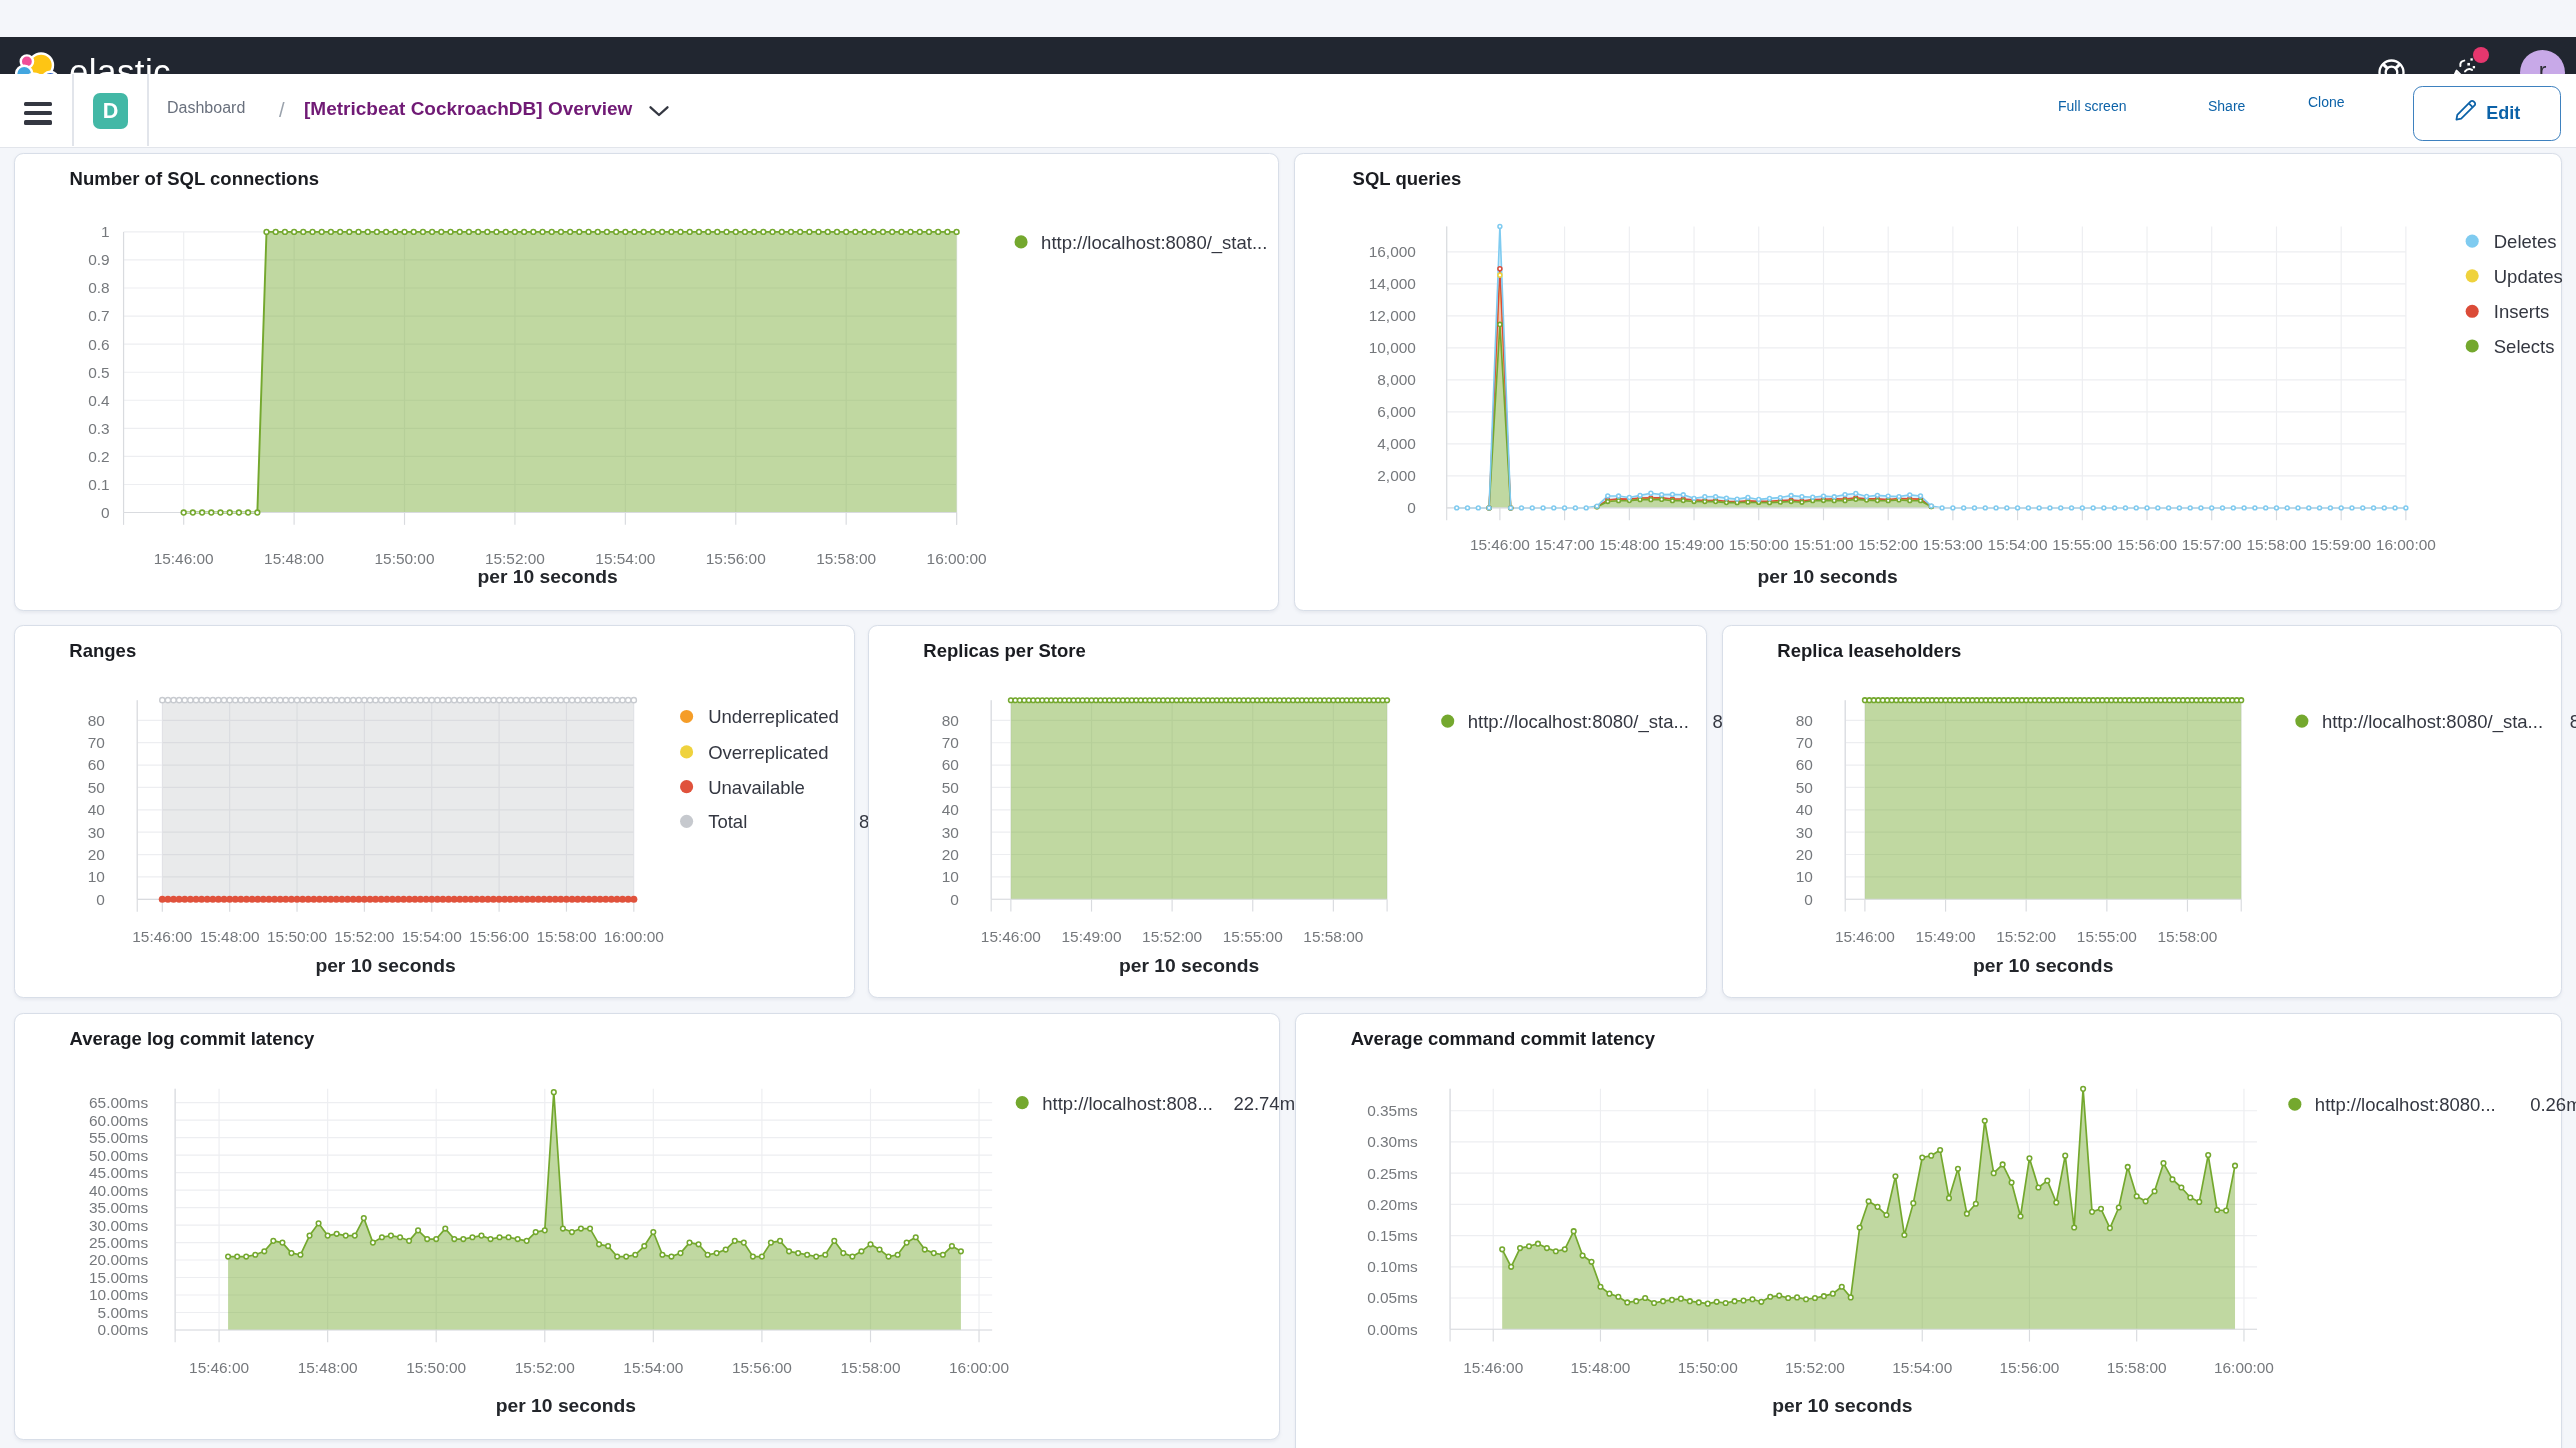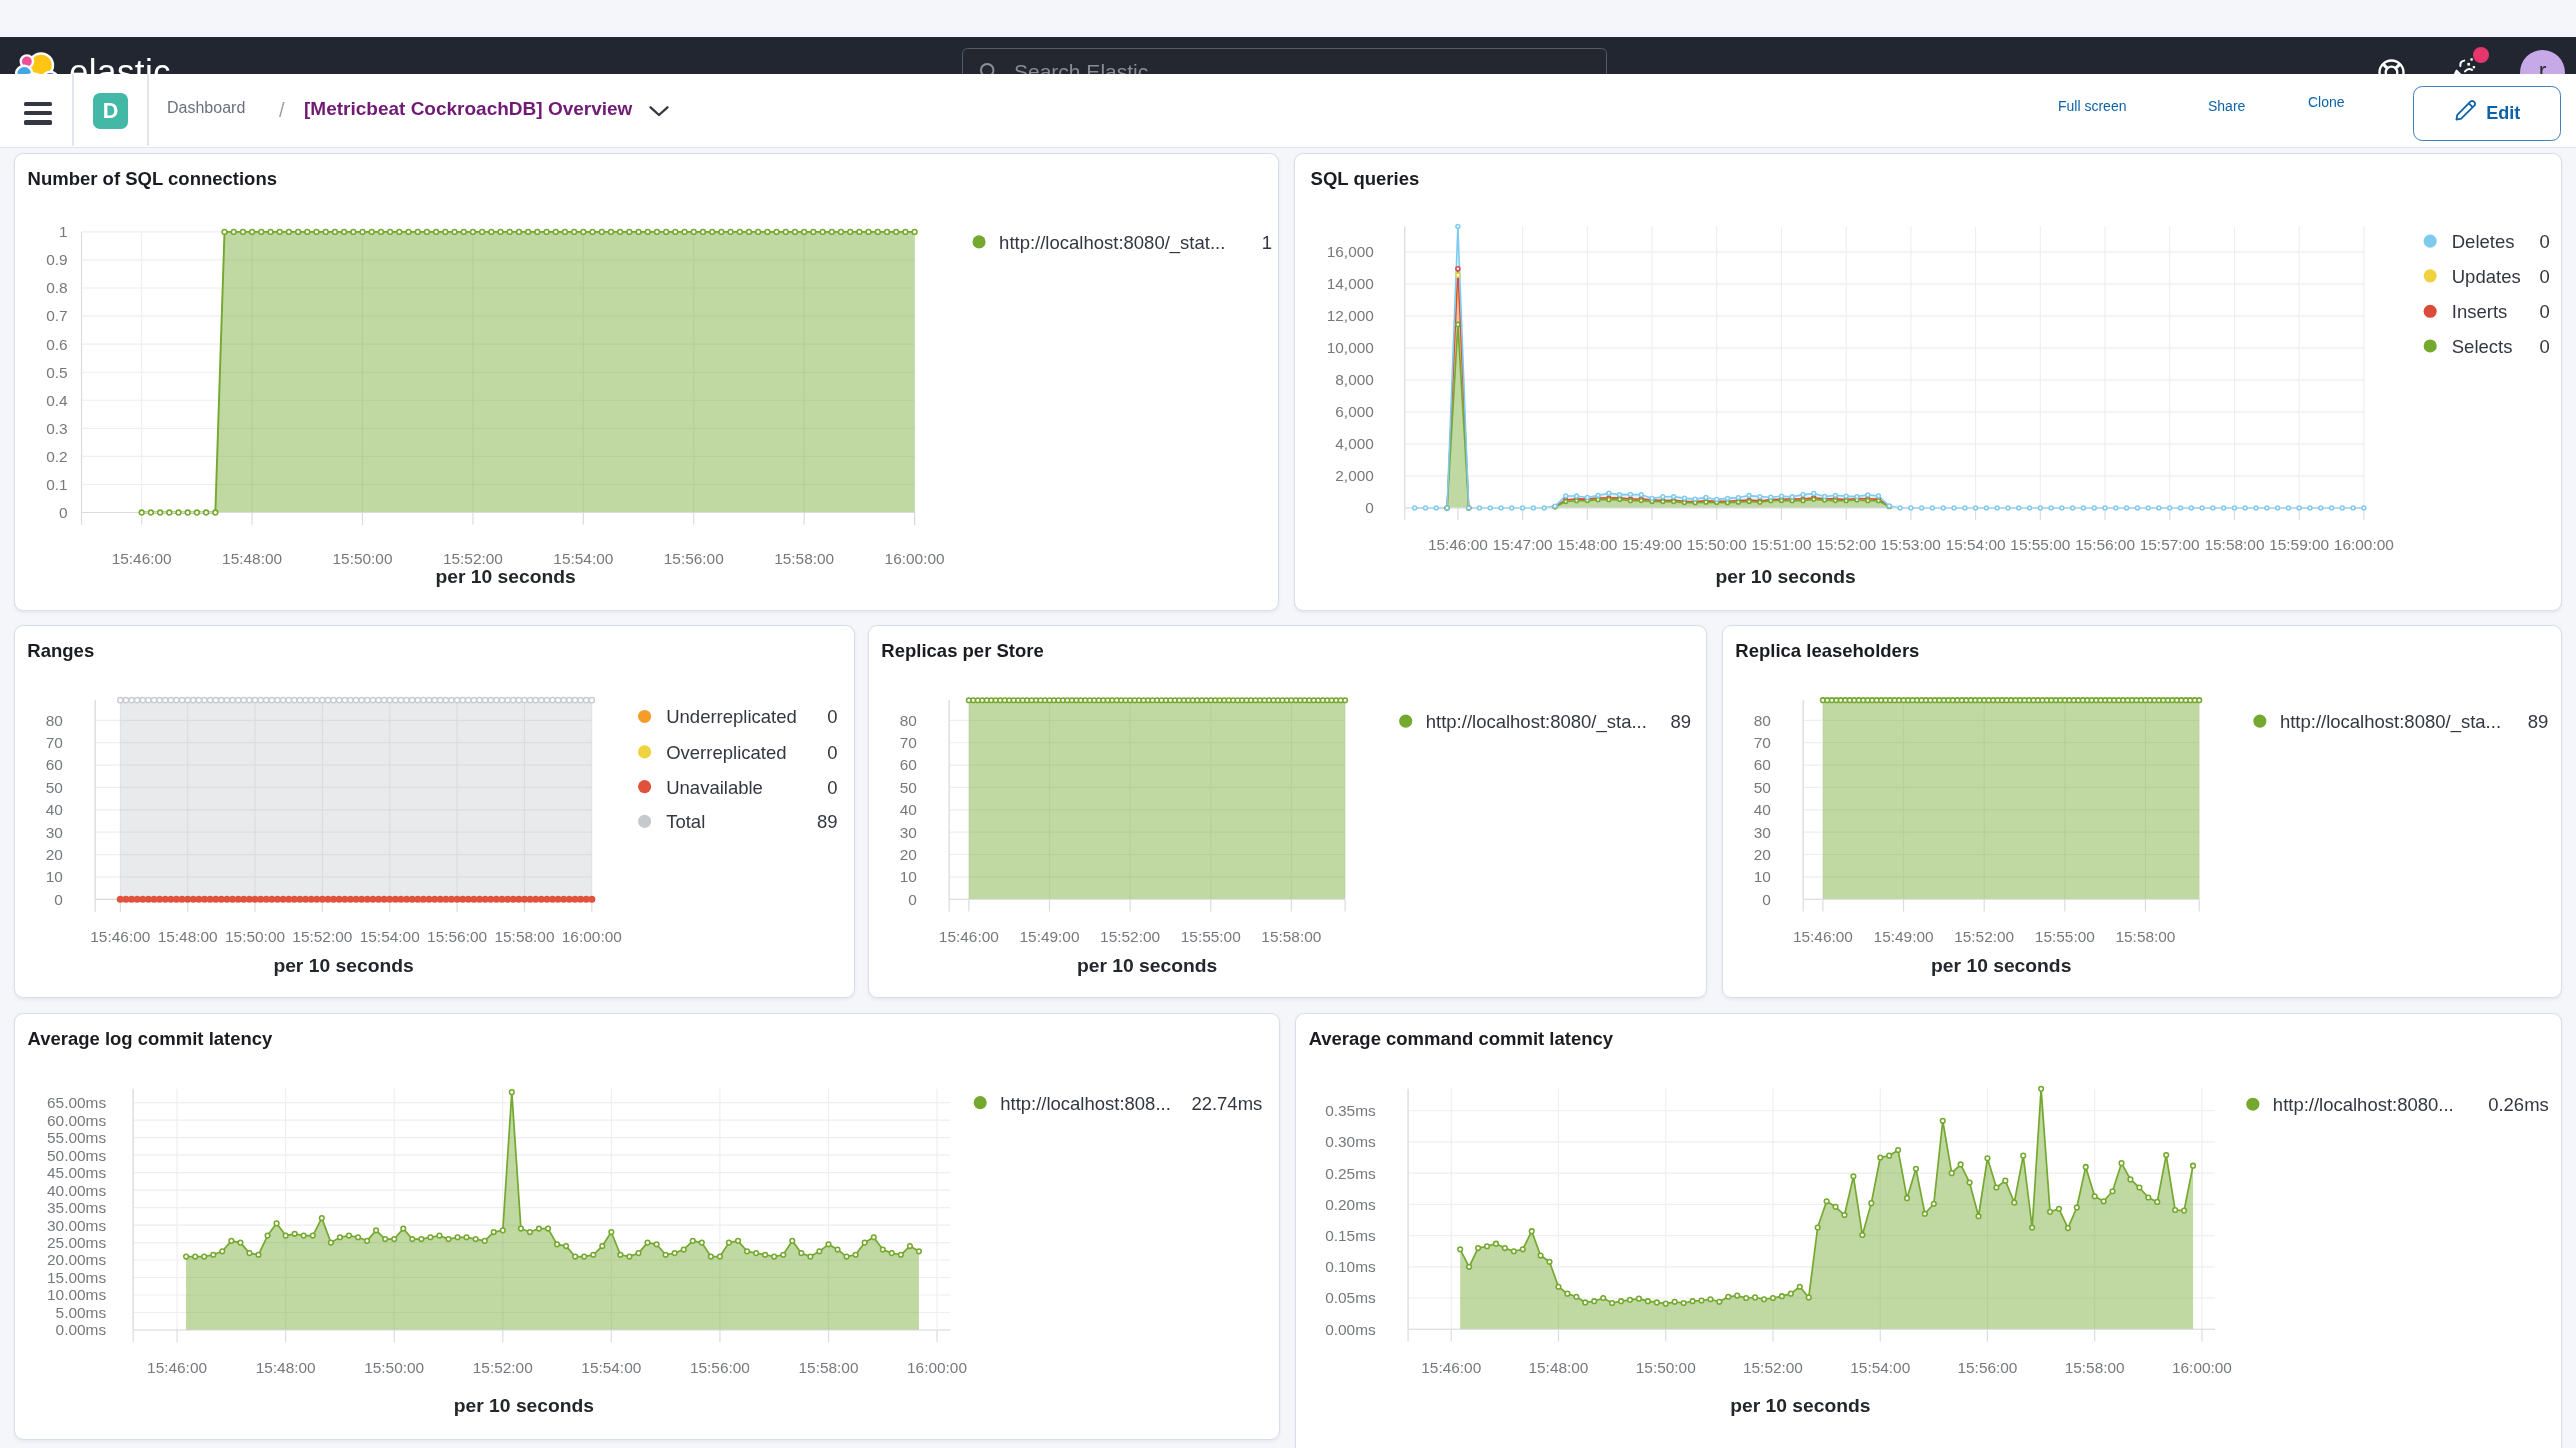--- a/index.html
+++ b/index.html
@@ -1,18 +1,18 @@
 <!DOCTYPE html>
 <html style="font-size:12.3px"><head><meta charset="utf-8">
 <style>
 * { margin:0; padding:0; box-sizing:border-box; }
 html,body { width:2576px; height:1448px; font-family:"Liberation Sans", sans-serif; background:#F4F6FA; overflow:hidden; }
 .hdr { position:absolute; left:0; top:0; width:2576px; height:74px; background:#212630;margin-top:37px; }
 .tbar { position:absolute; left:0; top:74px; width:2576px; height:74px; background:#fff; border-bottom:1.5px solid #E2E5EB; }
-.panel { position:absolute; background:#fff; border:1.2px solid #D8DEE8; border-radius:9.3px; box-shadow:0 1.5px 3.1px rgba(152,162,179,0.15); }
+.panel { position:absolute; background:#fff; border:1.2px solid #D8DEE8; border-radius:9.3px; box-shadow:0 1.5px 3.1px rgba(152,162,179,0.15);padding-left:42px; }
 .panel svg { display:block; }
 .ti { font-size:24px; font-weight:bold; fill:#1A1C21; }
 .ax { font-size:20px; fill:#75787C; }
 .pt { font-size:25px; font-weight:bold; fill:#23262B; }
 .lg { font-size:24px; fill:#343741; }
 .gv,.gh { stroke:#EDEEF1; stroke-width:1.5; }
 .axl { stroke:#D9DBDF; stroke-width:1.5; }
 .mg { fill:#fff; stroke:#74A82E; stroke-width:2; }
 .mgs { fill:#fff; stroke:#74A82E; stroke-width:2; }
 .mb { fill:#fff; stroke:#7FCBF0; stroke-width:2; }
@@ -27,27 +27,20 @@
 <div class="hdr">
 <svg width="46" height="46" viewBox="0 0 60 60" style="position:absolute;left:15.4px;top:13px">
 <circle cx="34" cy="20" r="15.5" fill="#FEC514" stroke="#ffffff" stroke-width="3.2"></circle>
 <circle cx="15.5" cy="15" r="8" fill="#F04E98" stroke="#ffffff" stroke-width="3.2"></circle>
 <circle cx="12" cy="31" r="10.5" fill="#42A6E0" stroke="#ffffff" stroke-width="3.2"></circle>
 <circle cx="25" cy="45" r="14" fill="#3EBEB0" stroke="#ffffff" stroke-width="3.2"></circle>
 <circle cx="46" cy="39" r="10.5" fill="#3366CC" stroke="#ffffff" stroke-width="3.2"></circle>
 <circle cx="42" cy="53" r="7" fill="#93C83E" stroke="#ffffff" stroke-width="3.2"></circle>
 </svg>
 <span style="position:absolute;left:69px;top:15.4px;color:#fff;font-size:35px;font-weight:500;letter-spacing:0.4px">elastic</span>
-<div style="position:absolute;left:962px;top:10.8px;width:645px;height:49px;border:1.5px solid #555B66;border-radius:5.4px;background:#24272F">
-<svg width="23" height="23" viewBox="0 0 30 30" style="position:absolute;left:14.7px;top:12.3px">
-<circle cx="12" cy="12" r="8.2" fill="none" stroke="#8B909A" stroke-width="2.6"></circle>
-<line x1="18" y1="18" x2="24.5" y2="24.5" stroke="#8B909A" stroke-width="2.6" stroke-linecap="round"></line>
-</svg>
-<span style="position:absolute;left:51px;top:11.6px;font-size:21px;color:#878C96">Search Elastic</span>
-</div>
 <svg width="31" height="31" viewBox="0 0 40 40" style="position:absolute;left:2376px;top:20px">
 <circle cx="20" cy="20" r="15.5" fill="none" stroke="#fff" stroke-width="3"></circle>
 <circle cx="20" cy="20" r="7.5" fill="none" stroke="#fff" stroke-width="3"></circle>
 <g stroke="#fff" stroke-width="4">
 <line x1="8.5" y1="8.5" x2="14.8" y2="14.8"></line>
         <line x1="31.5" y1="8.5" x2="25.2" y2="14.8"></line>
 <line x1="8.5" y1="31.5" x2="14.8" y2="25.2"></line>
         <line x1="31.5" y1="31.5" x2="25.2" y2="25.2"></line>
 </g>
     </svg>

